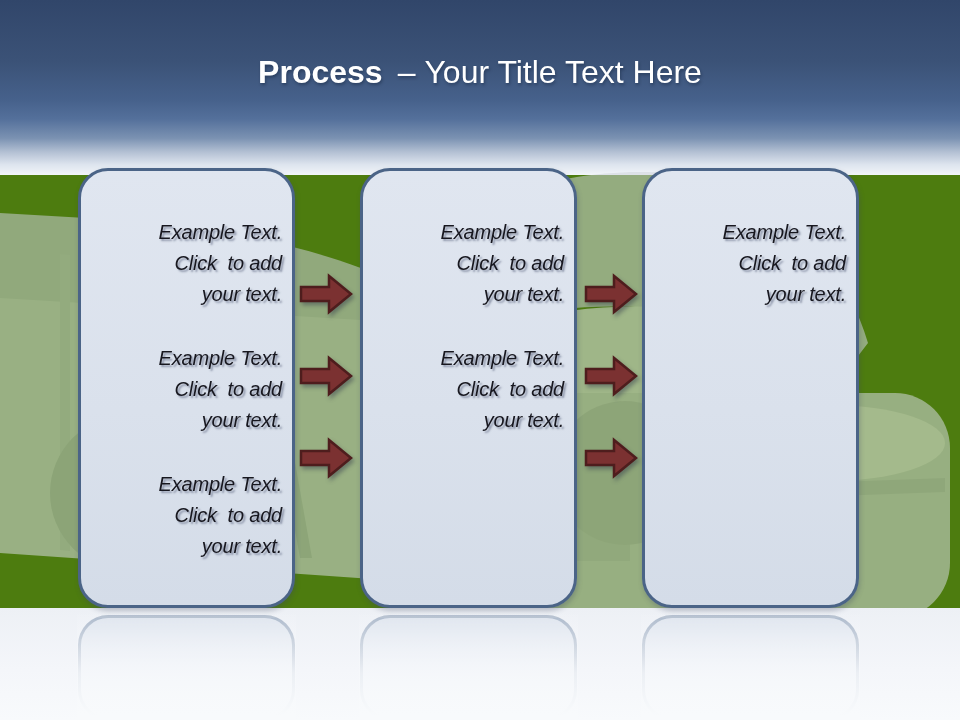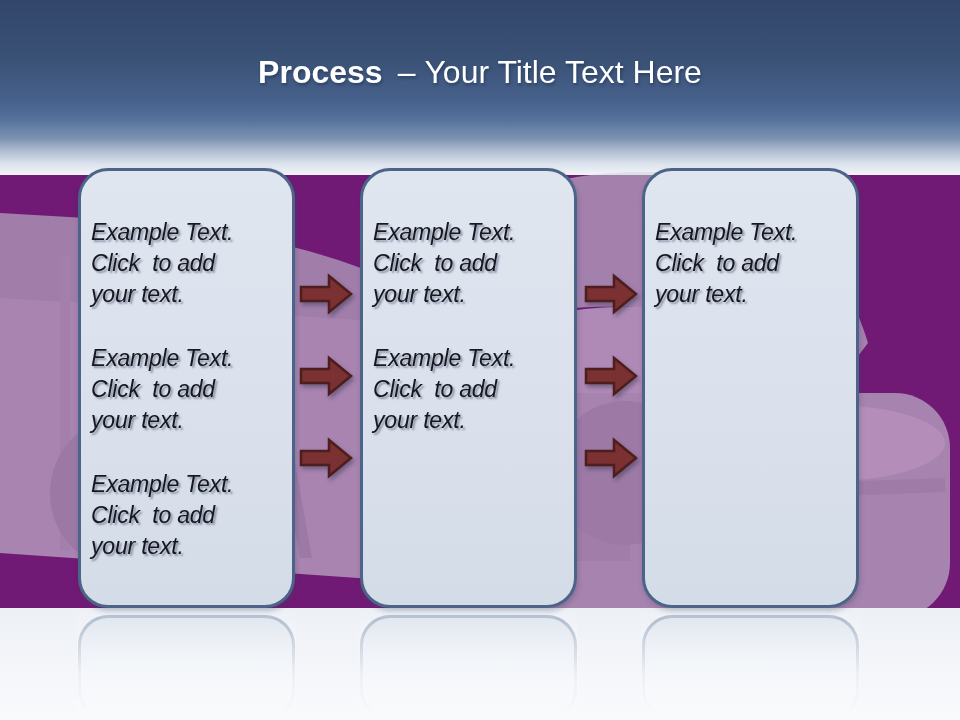--- a/index.html
+++ b/index.html
@@ -1,18 +1,18 @@
 <!DOCTYPE html>
 <html><head>
 <meta charset="utf-8">
 <style>
   html,body{margin:0;padding:0;}
   .slide{
     position:relative; width:960px; height:720px; overflow:hidden;
-    background:#701a75;
+    background:#4d7c0f;
     font-family:"Liberation Sans", sans-serif;
   }
   
   .header{
     position:absolute; top:0; left:0; width:960px; height:175px;
     background:linear-gradient(180deg,
       #31466a 0%, #3b5277 35%, #46618b 57%, #54709b 68%,
       #7b92b2 79%, #b4c1d4 87%, #dde4ee 94%, #f2f5f9 100%);
   }
   .title{
@@ -48,23 +48,23 @@
     box-sizing:border-box;
     border:3px solid #4b6487;
     border-radius:30px;
     background:linear-gradient(180deg,#e0e6f0 0%,#dae1ec 55%,#d4dce8 100%);
     box-shadow:1px 3px 5px rgba(60,70,95,.30);
     padding:46px 10px 0 10px;
   }
   .box-1{left:78px;} .box-2{left:360px;} .box-3{left:642px;}
   .para{
     margin:0 0 33px 0;
-    font-style:italic; font-size:23px; line-height:31px;
+    font-style:italic; font-size:20px; line-height:31px;
     letter-spacing:-0.2px;
-    color:#17171f; text-align:left; white-space:pre-wrap;
+    color:#17171f; text-align:right; white-space:pre-wrap;
     text-shadow:2px 2px 2px rgba(95,105,130,.65);
     cursor:pointer;
   }
   
   .arrow{
     position:absolute; width:56px; height:44px;
     filter:drop-shadow(2px 3px 2px rgba(45,50,70,.45));
   }
   .ar-l{left:298px;} .ar-r{left:583px;}
   .ar-1{top:272px;} .ar-2{top:354px;} .ar-3{top:436px;}

